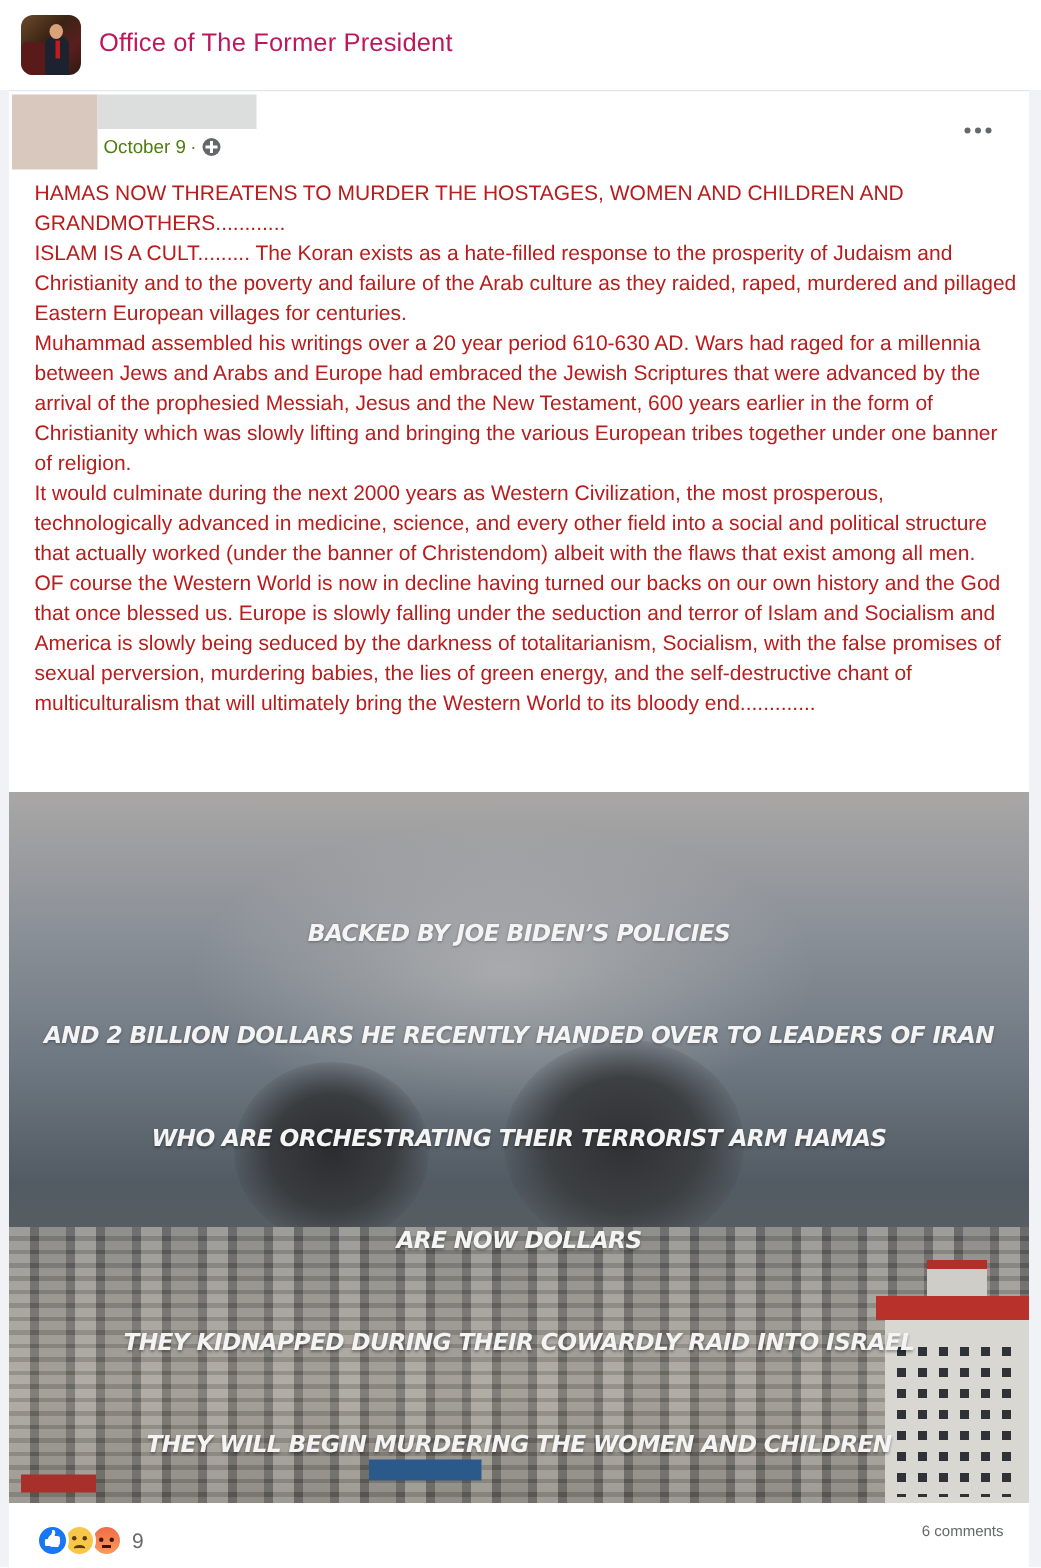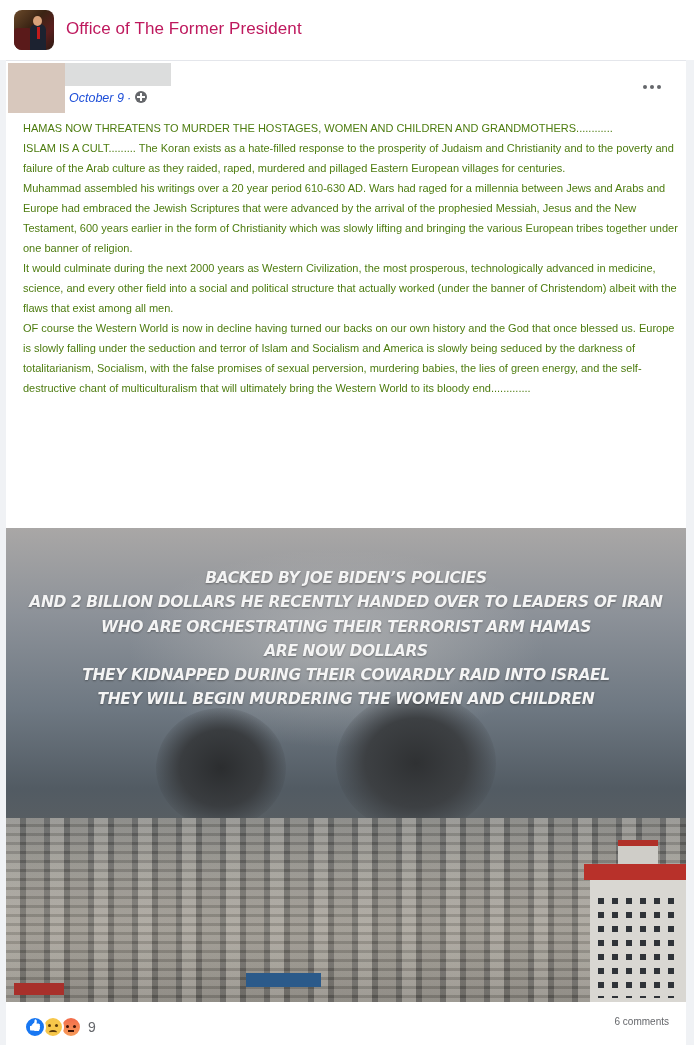--- a/index.html
+++ b/index.html
@@ -32,37 +32,37 @@
   .card {
     position:absolute; left:6px; top:61px; width:680px; height:984px; background:#fff;
   }
   .post-avatar {
     position:absolute; left:2px; top:2px; width:57px; height:50px; background:#d8c8bd;
   }
   .author-redacted {
     position:absolute; left:59px; top:2px; width:106px; height:23px; background:#dcdddd;
   }
   .post-meta {
-    position:absolute; left:63px; top:30px; font-size:12.5px; color:#1d4ed8;
-    display:flex; align-items:flex-start; gap:3px;font-style:italic;
+    position:absolute; left:63px; top:30px; font-size:12.5px; color:#4d7c0f;
+    display:flex; align-items:center; gap:3px;
   }
   .globe-icon {
     display:inline-block; width:12px; height:12px; border-radius:50%;
     background:#65676b; position:relative; margin-left:1px;
   }
   .globe-icon::before { content:""; position:absolute; left:2px; top:5px; width:8px; height:1.5px; background:#fff; }
   .globe-icon::after  { content:""; position:absolute; left:5px; top:2px; width:1.5px; height:8px; background:#fff; }
   .more-button {
     position:absolute; left:630px; top:18px; width:32px; height:16px;
     display:flex; align-items:center; justify-content:center; gap:3px; cursor:pointer;
   }
   .more-button span { width:4px; height:4px; border-radius:50%; background:#65676b; display:block; }
   .post-text {
     position:absolute; left:17px; top:57px; width:655px;
-    font-size:11px; line-height:20px; color:#4d7c0f;
+    font-size:14px; line-height:20px; color:#b91c1c;
   }
   .post-text p { margin:0; }
   .post-image {
     position:absolute; left:0; top:467px; width:680px; height:474px; overflow:hidden;
     background:linear-gradient(180deg,#a9a7a6 0%,#8d9299 18%,#6e7882 38%,#525b63 55%,#5a5f62 65%,#707070 100%);
   }
   .sky-glow { position:absolute; left:120px; top:20px; width:420px; height:200px; border-radius:50%;
     background:radial-gradient(ellipse at center, rgba(200,198,195,0.55) 0%, rgba(200,198,195,0) 70%); }
   .smoke1 { position:absolute; left:150px; top:180px; width:130px; height:120px; border-radius:50%;
     background:radial-gradient(ellipse at center, #2b2d2f 0%, #3a3d40 45%, rgba(70,74,78,0) 75%); }
@@ -82,21 +82,21 @@
     -webkit-mask: repeating-linear-gradient(90deg, #000 0 6px, transparent 6px 14px);
     mask: repeating-linear-gradient(90deg, #000 0 6px, transparent 6px 14px); }
   .blue-roof { position:absolute; left:240px; top:445px; width:75px; height:14px; background:#2b5a8a; }
   .red-roof { position:absolute; left:8px; top:455px; width:50px; height:12px; background:#a8302b; }
   .overlay-text {
     position:absolute; left:0; top:38px; width:680px; text-align:center;
     font-family:"DejaVu Sans", sans-serif; font-style:italic; font-weight:bold;
     font-size:15.5px; line-height:24.3px; color:#f4f4f4; letter-spacing:-0.4px;
     text-shadow:0 1px 2px rgba(0,0,0,0.35);
   }
-  .overlay-text div { white-space:nowrap; }
+  .overlay-text div { white-space:nowrap;margin-top:44px; }
   .footer {
     position:absolute; left:0; top:941px; width:680px; height:43px; background:#fff;
   }
   .reactions {
     position:absolute; left:18px; top:14px; display:flex; align-items:center; cursor:pointer;
   }
   .react { width:18px; height:18px; border-radius:50%; border:2px solid #fff; margin-left:-4px; position:relative; box-sizing:content-box; }
   .react:first-child { margin-left:0; }
   .react-like { background:#1877f2; z-index:3; }
   .react-like::after { content:"\1F44D"; position:absolute; left:2px; top:1px; font-size:11px; filter:grayscale(1) brightness(3); }

